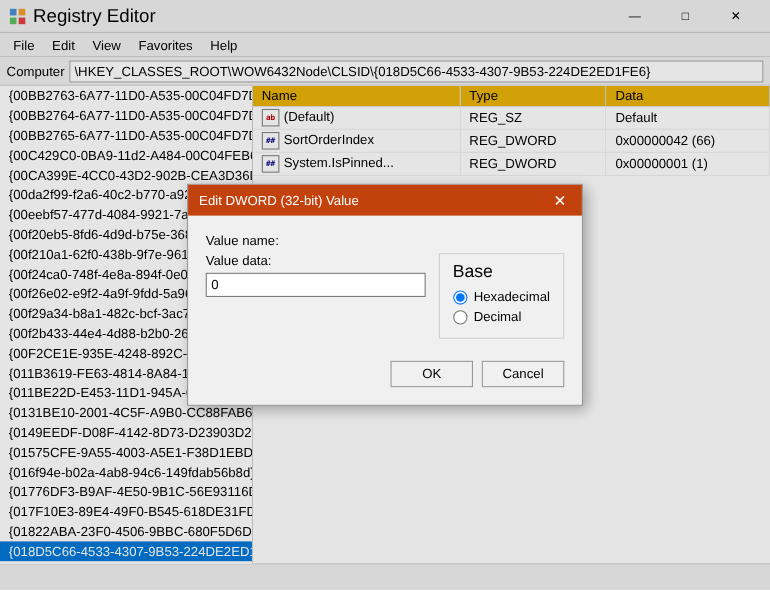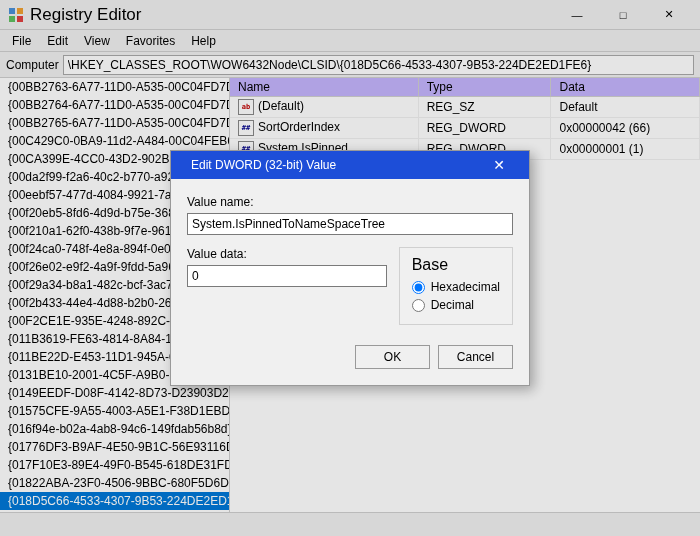--- a/index.html
+++ b/index.html
@@ -126,21 +126,21 @@
       flex: 1;
       overflow: auto;
       background: white;
     }
     .reg-table {
       width: 100%;
       border-collapse: collapse;
       font-size: 12px;
     }
     .reg-table th {
-      background: #c4b5fd;
+      background: #eab308;
       border-bottom: 1px solid #d0d0d0;
       border-right: 1px solid #d0d0d0;
       padding: 2px 8px;
       text-align: left;
       font-weight: normal;
       position: sticky;
       top: 0;
     }
     .reg-table td {
       padding: 2px 8px;
@@ -175,23 +175,23 @@
       z-index: 100;
     }
     .dialog {
       background: #f0f0f0;
       border: 1px solid #999;
       box-shadow: 4px 4px 12px rgba(0,0,0,0.3);
       width: 360px;
       font-size: 12px;
     }
     .dialog-title-bar {
-      background: #1d4ed8;
+      background: #c2410c;
       color: white;
-      padding: 6px 20px;
+      padding: 6px 10px;
       display: flex;
       align-items: center;
       justify-content: space-between;
       font-size: 12px;
     }
     .dialog-title-bar .close-btn {
       background: transparent;
       border: none;
       color: white;
       cursor: pointer;
@@ -392,21 +392,20 @@
 </div>
 
 <div class="dialog-overlay">
   <div class="dialog">
     <div class="dialog-title-bar">
       <span>Edit DWORD (32-bit) Value</span>
       <button class="close-btn">✕</button>
     </div>
     <div class="dialog-body">
       <div class="dialog-label">Value name:</div>
-      <input class="dialog-input" type="text" id="val-name-input" value="System.IsPinnedToNameSpaceTree" style="">
       <div class="dialog-row">
         <div class="dialog-col">
           <div class="dialog-label">Value data:</div>
           <input class="dialog-value-input" type="text" id="val-data-input" value="0" style="">
         </div>
         <div class="base-group">
           <div class="base-label">Base</div>
           <div class="radio-item">
             <input type="radio" name="base" checked="" style="">
             <label>Hexadecimal</label>

